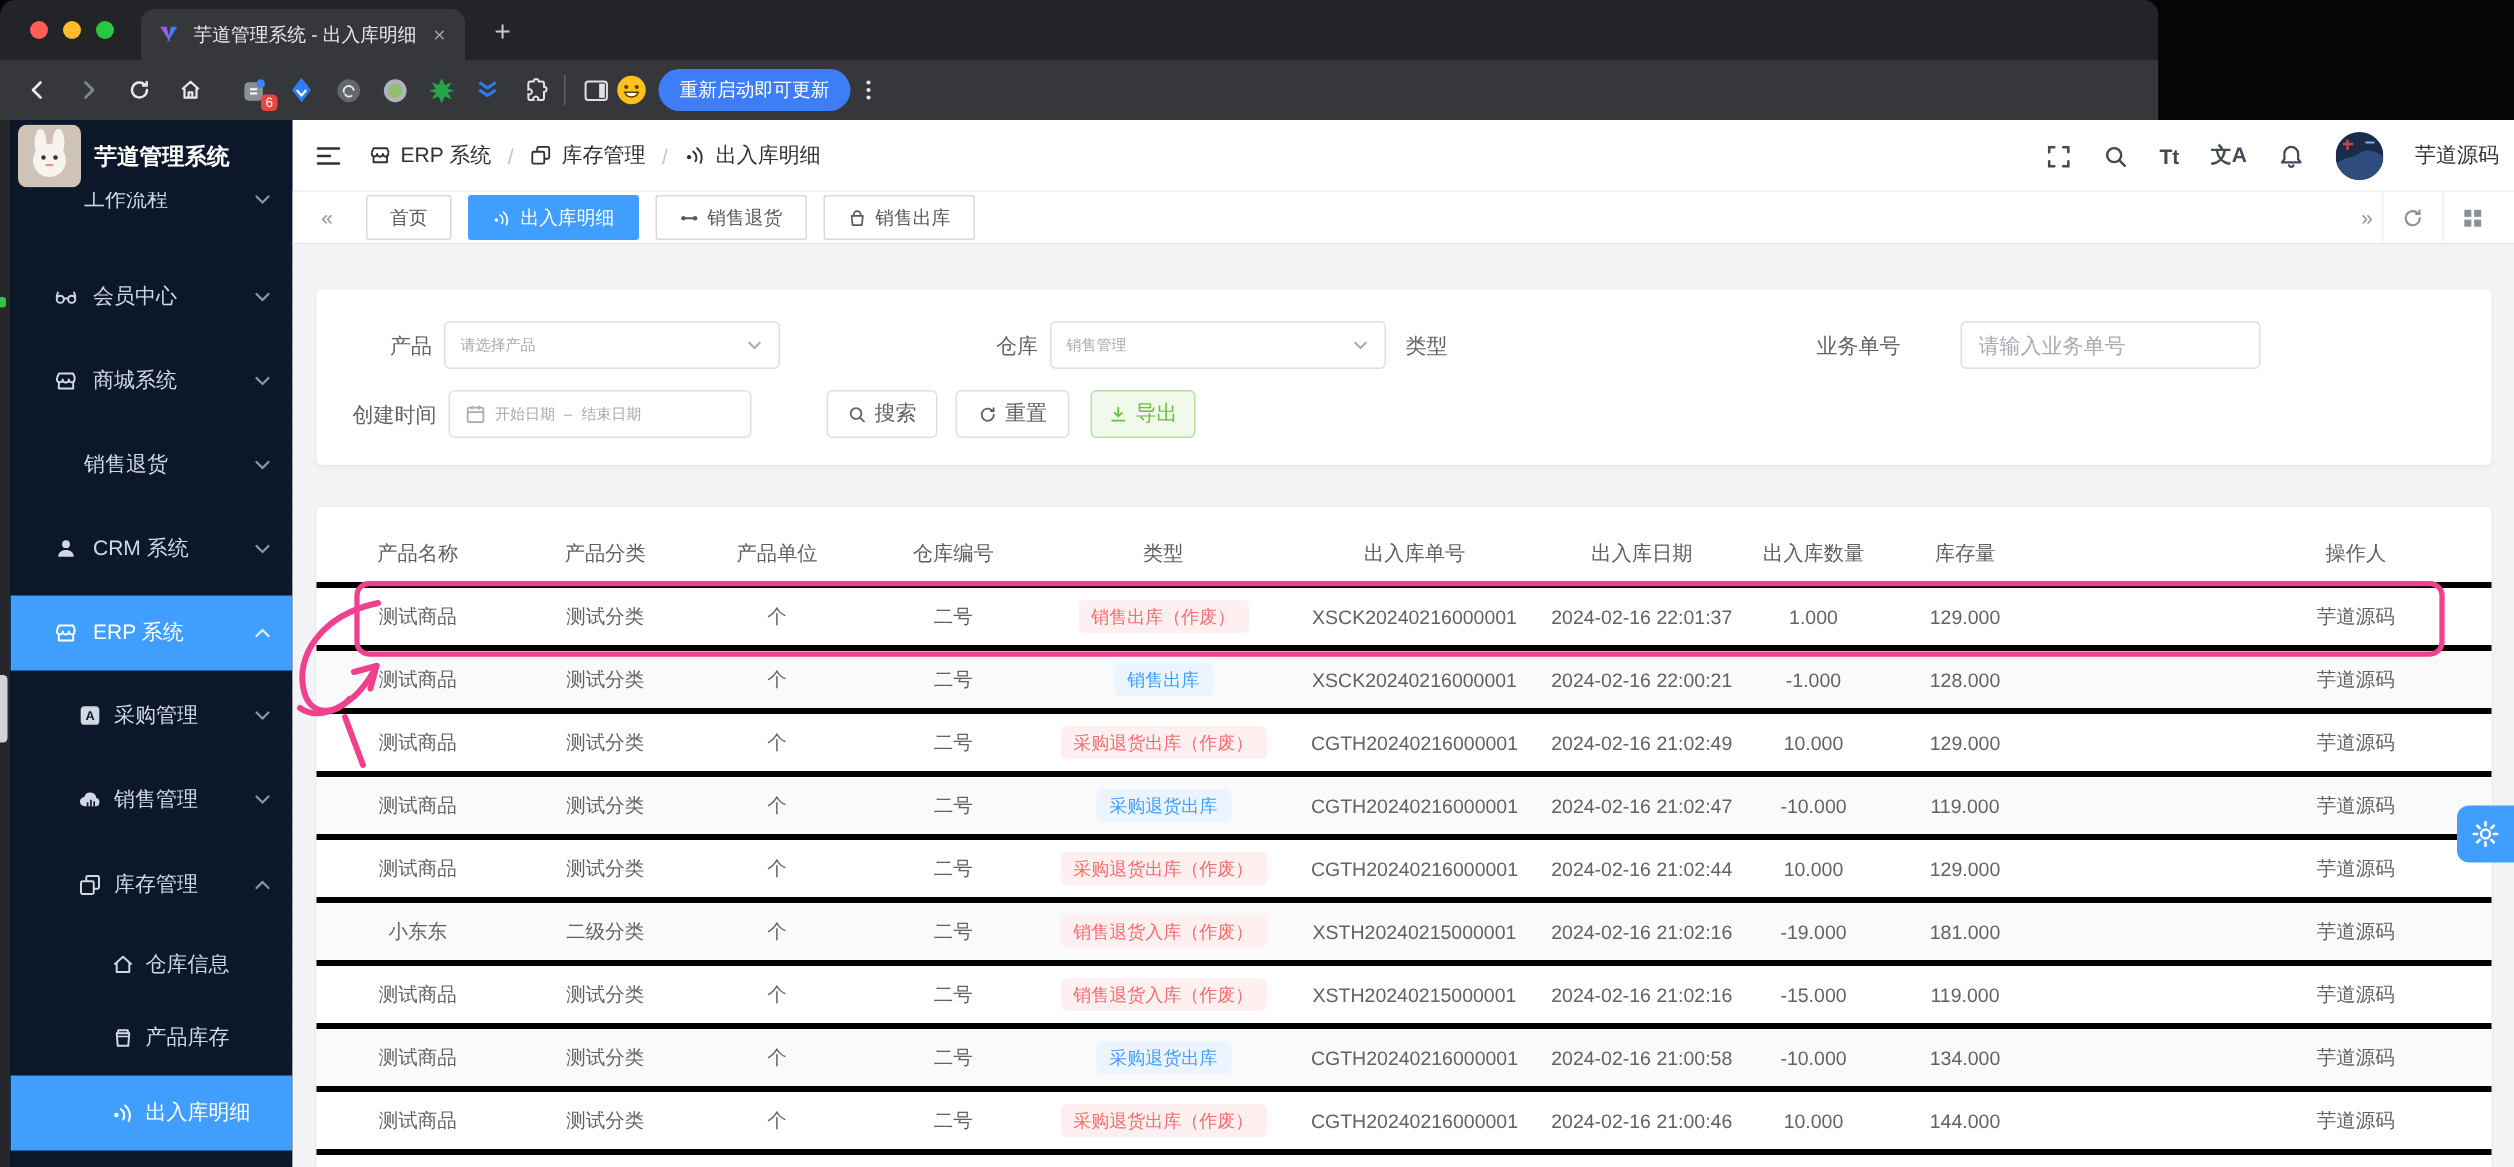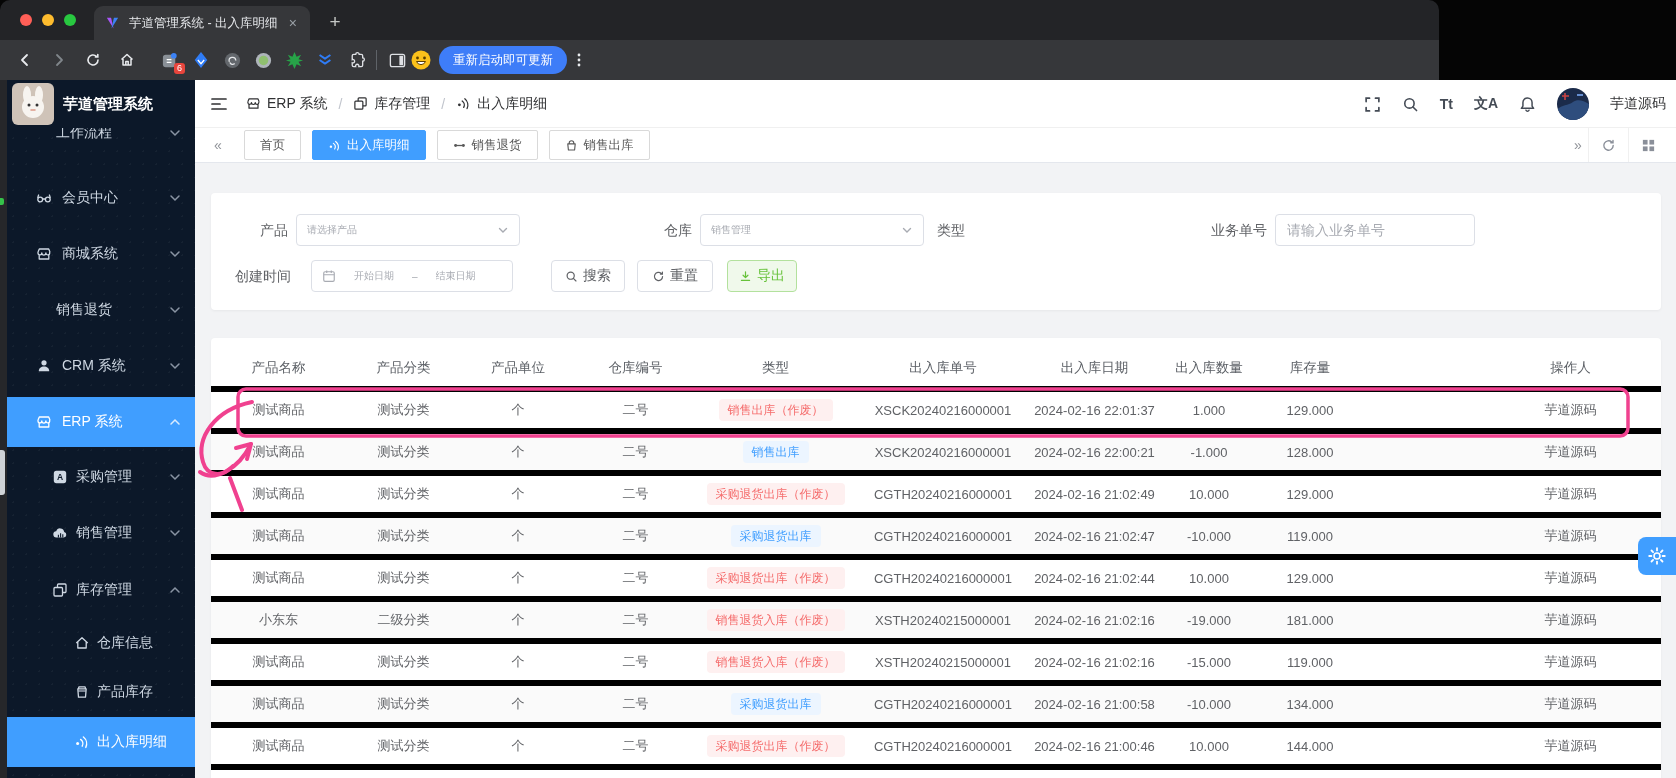--- a/index.html
+++ b/index.html
@@ -87,21 +87,21 @@
   .finput{position:absolute;height:32px;border:1px solid #dcdfe6;border-radius:4px;background:#fff;
     font-size:14px;color:#606266;padding:0 11px;outline:none;font-family:inherit;}
   .finput::placeholder{color:#a8abb2;}
   .fbtn{position:absolute;height:32px;border:1px solid #dcdfe6;border-radius:4px;background:#fff;color:#606266;
     font-size:14px;display:flex;align-items:center;justify-content:center;gap:5px;cursor:pointer;font-family:inherit;}
   .fbtn.export{background:#f0f9eb;border-color:#b3e19d;color:#67c23a;}
 
   
   .table-card{left:16px;width:1450px;top:175px;bottom:0;border-radius:4px 4px 0 0;padding-top:12px;}
   .trow{display:grid;grid-template-columns:135px 115px 114px 121px 159px 176px 127px 102px 100px 301px;
-    height:42px;border-bottom:6px solid #000000;}
+    height:42px;border-bottom:4px solid #000000;}
   .trow.stripe{background:#fafafa;}
   .tc{display:flex;align-items:center;justify-content:center;font-size:13px;color:#606266;white-space:nowrap;overflow:hidden;}
   .tc.op{padding-left:120px;}
   .thead .tc{color:#5c6066;font-weight:500;font-size:13.5px;}
   .badge{font-size:12px;line-height:1;padding:5px 9px;border-radius:4px;white-space:nowrap;}
   .badge[data-type="danger"]{color:#f56c6c;background:#fef0f0;}
   .badge[data-type="info"]{color:#409eff;background:#ecf5ff;}
 
   
   .anno{position:absolute;left:0;top:0;pointer-events:none;z-index:5;}
@@ -481,24 +481,24 @@
           <div class="fsel" style="left:489px;top:21px;width:224px">
             <span class="ph">销售管理</span>
             <svg width="12" height="12" viewBox="0 0 12 12">
                 <path d="M2.5 4.5L6 8l3.5-3.5" stroke="#a8abb2" stroke-width="1.4" fill="none" stroke-linecap="round"></path>
               </svg>
           </div>
 
           <span class="flabel" style="left:660px;top:21px;width:94px">类型</span>
 
           <span class="flabel" style="left:940px;top:21px;width:116px">业务单号</span>
-          <input class="finput" style="left: 1064px; top: 21px; width: 200px;" placeholder="请输入业务单号">
+          <input class="finput" style="left: 1096px; top: 21px; width: 200px;" placeholder="请输入业务单号">
 
           <span class="flabel" style="left:0;top:67px;width:80px">创建时间</span>
-          <div class="fsel" style="left:100px;top:67px;width:202px;gap:18px">
+          <div class="fsel" style="left:88px;top:67px;width:202px;gap:6px">
             <svg width="14" height="14" viewBox="0 0 16 16">
                 <rect x="2" y="3.2" width="12" height="11" rx="1.5" stroke="#a8abb2" stroke-width="1.3" fill="none"></rect>
                 <path d="M2 6.6h12M5.4 1.8v2.8M10.6 1.8v2.8" stroke="#a8abb2" stroke-width="1.3"></path>
               </svg>
             <span class="ph" style="flex:none">开始日期</span>
             <span class="ph" style="flex:none;color:#a8abb2">–</span>
             <span class="ph" style="flex:none">结束日期</span>
           </div>
 
           <button class="fbtn" style="left:340px;top:67px;width:74px">

